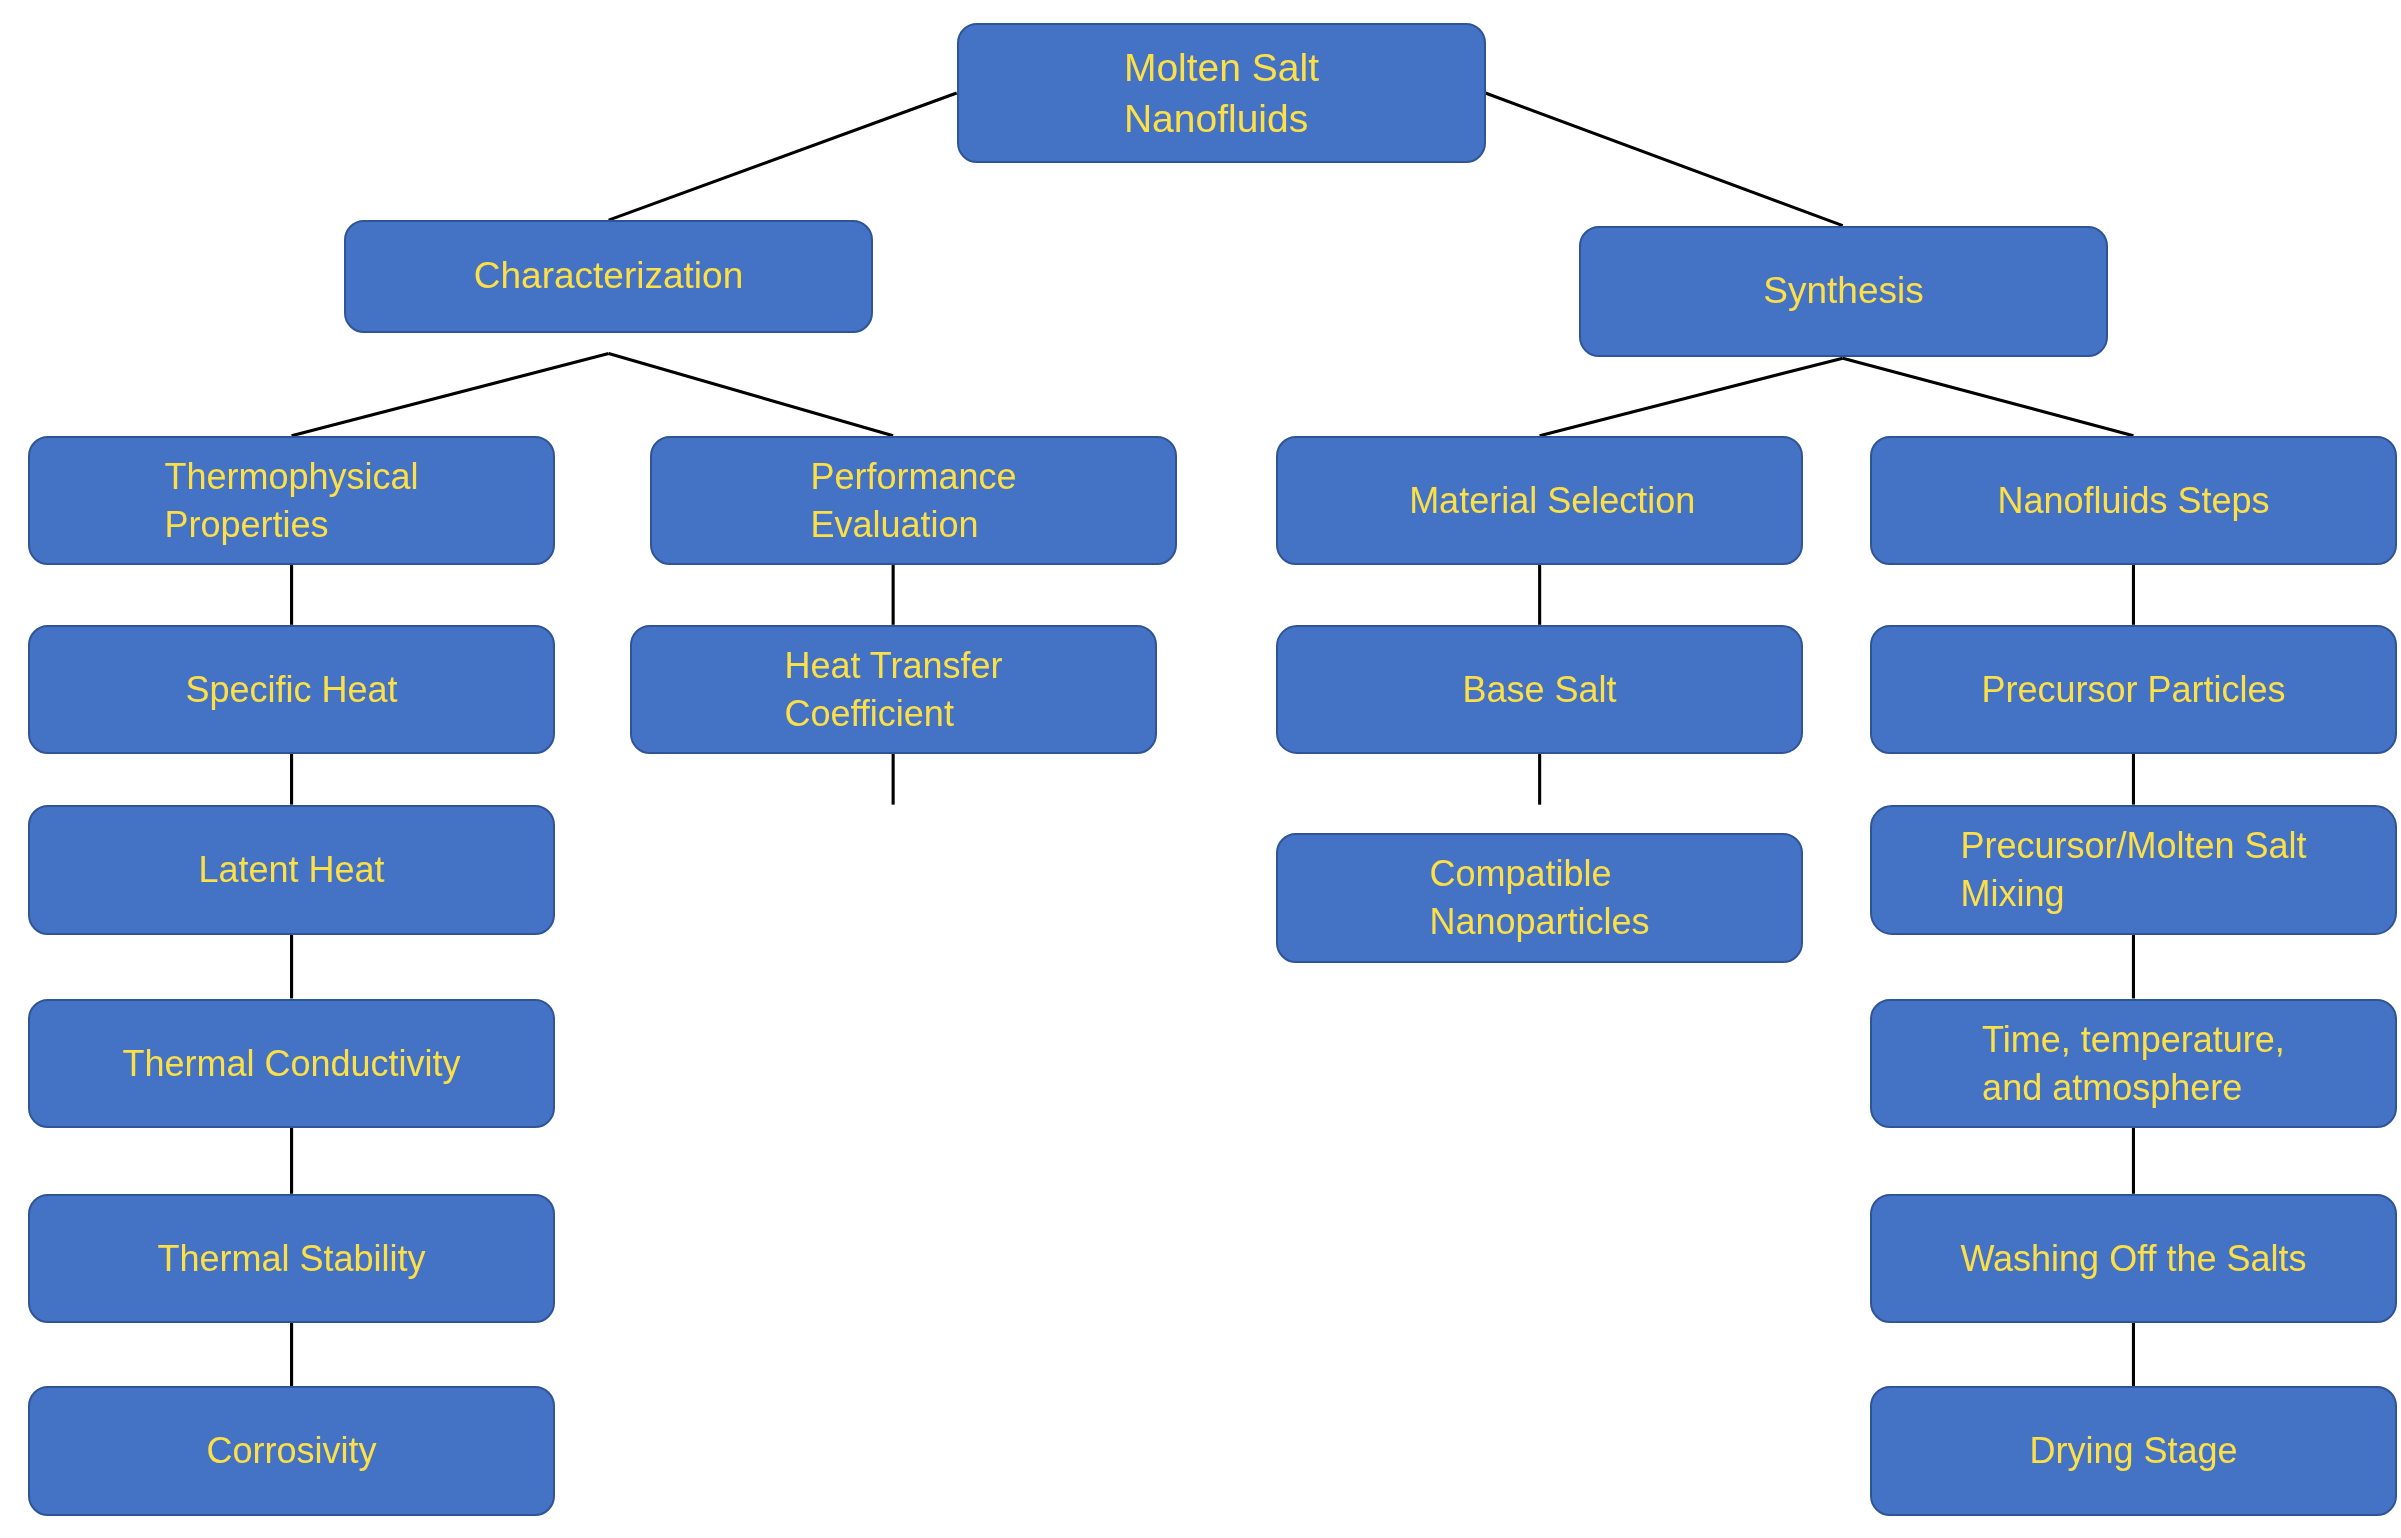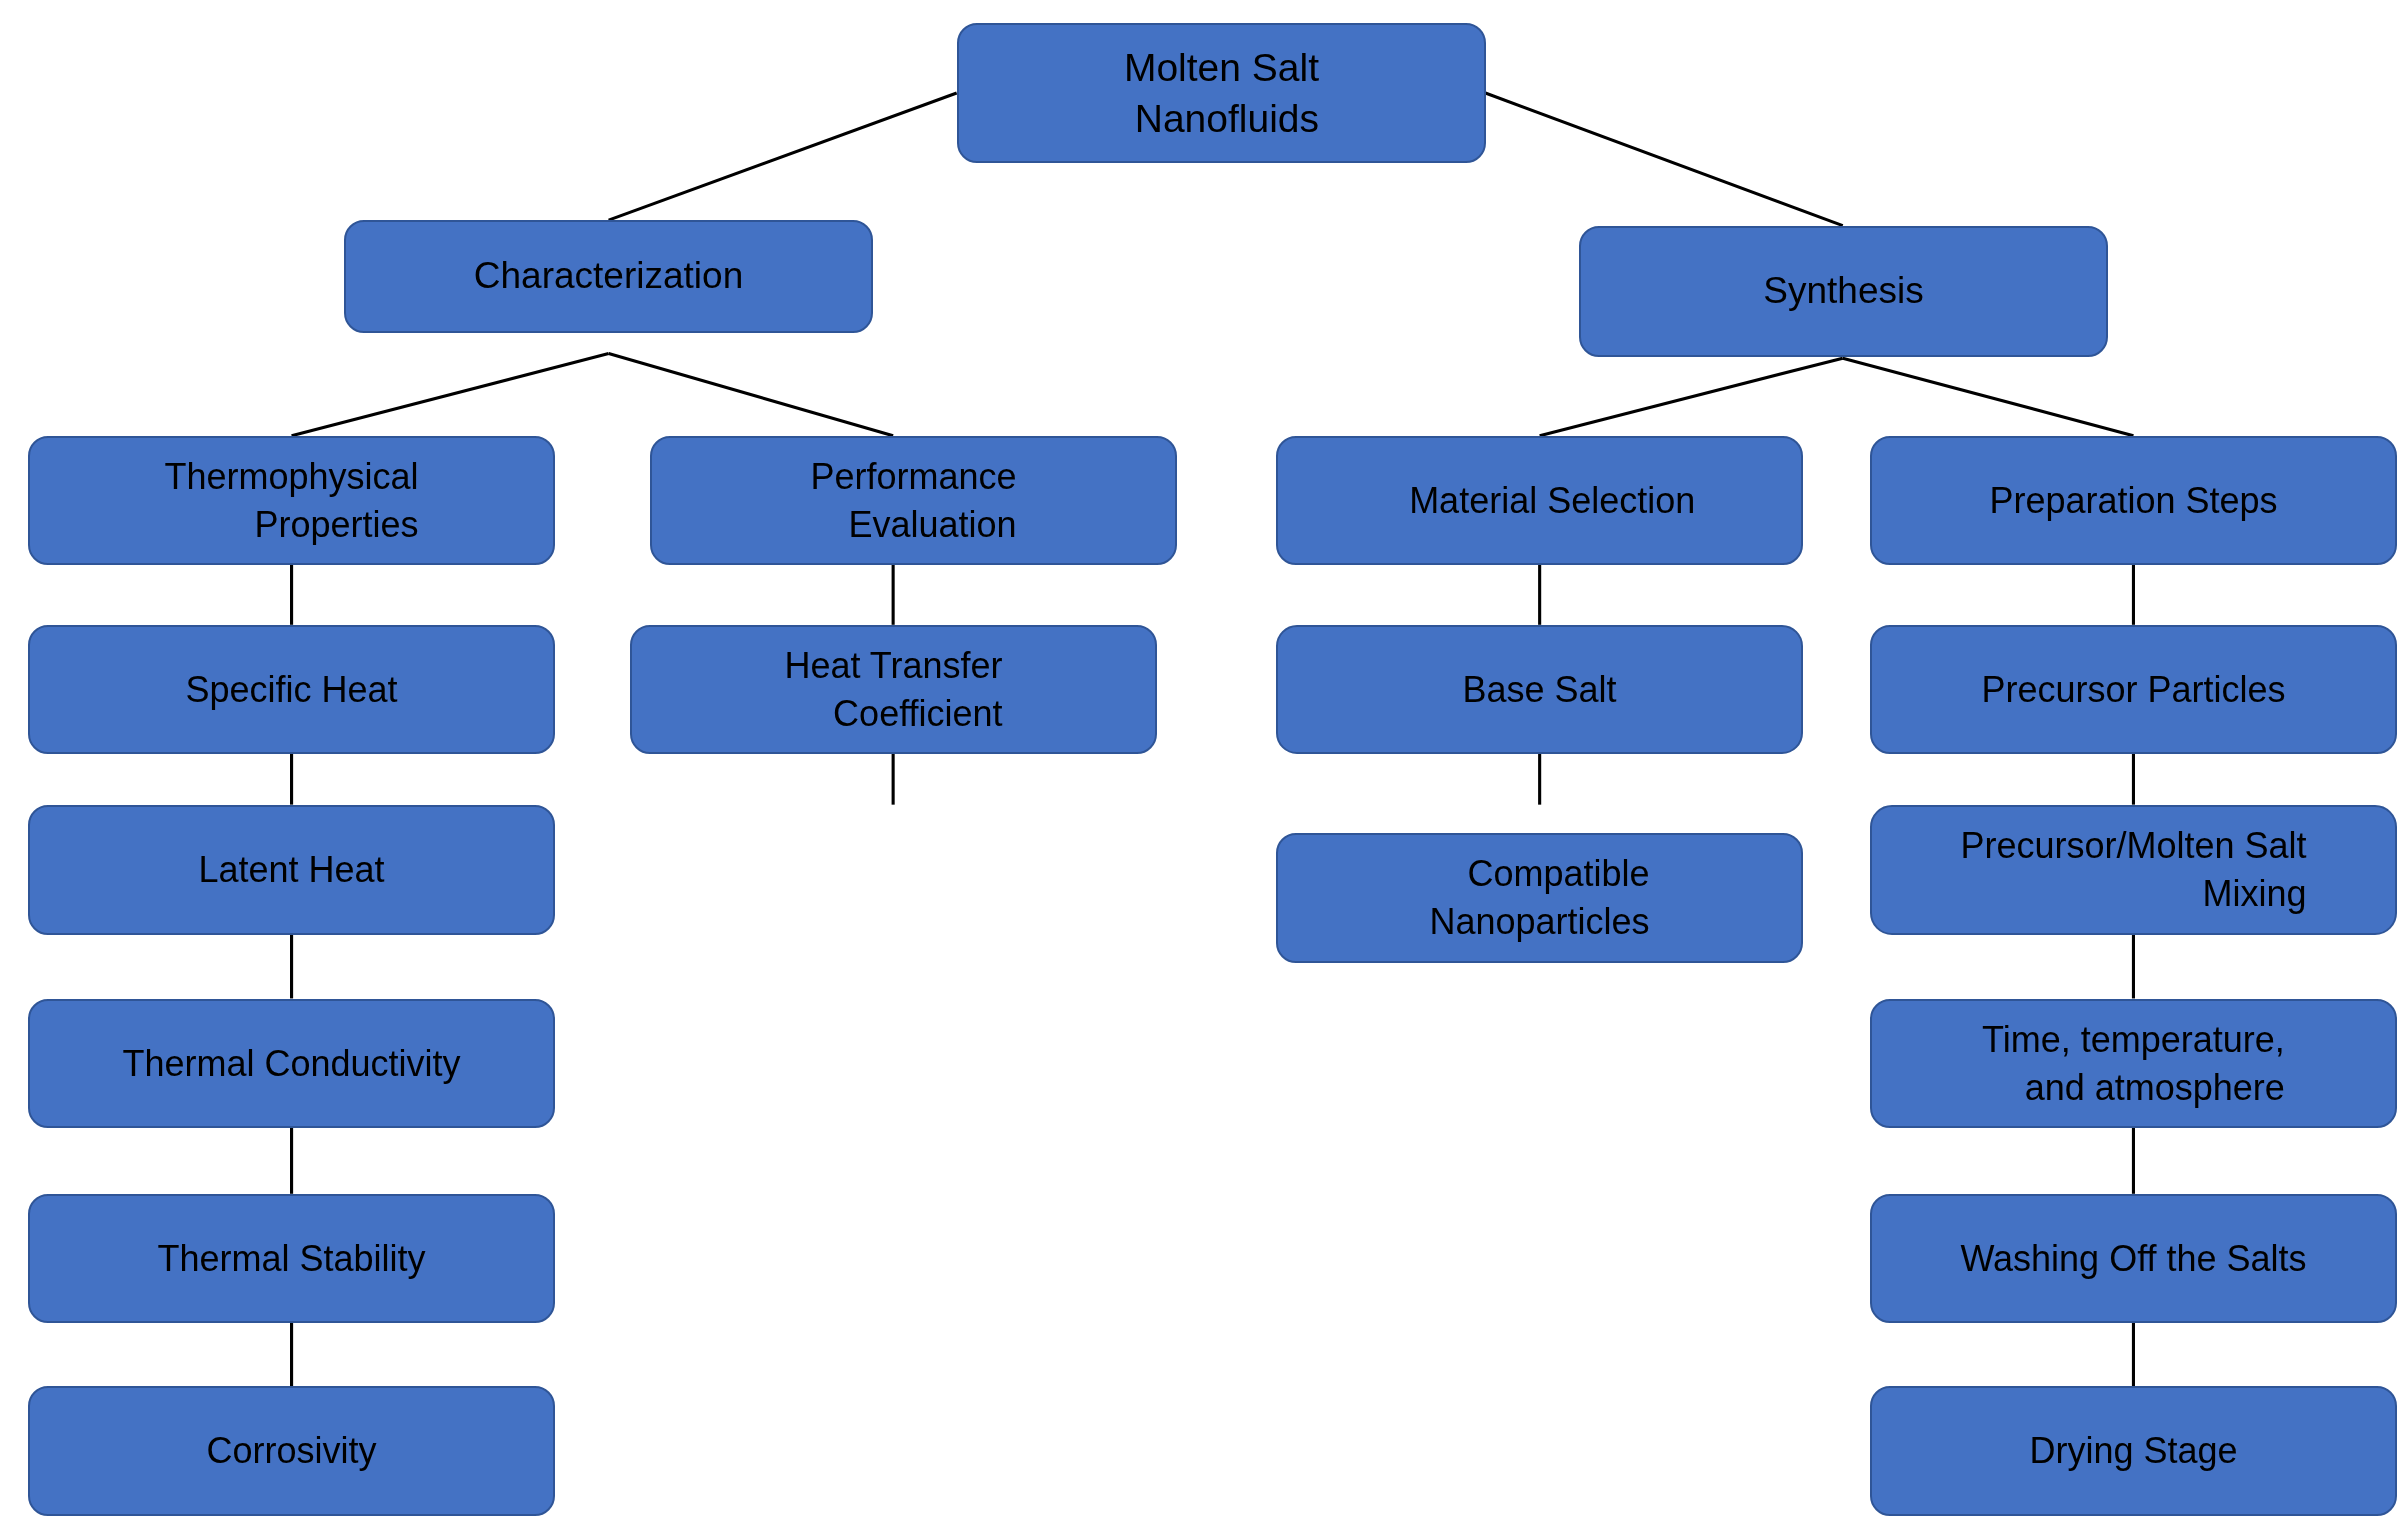--- a/index.html
+++ b/index.html
@@ -26,25 +26,25 @@
   .connectors line {
     stroke: #000000;
     stroke-width: 4;
   }
   .node {
     position: absolute;
     box-sizing: border-box;
     background: #4472C4;
     border: 2.3px solid #2F5597;
     border-radius: 20px;
-    color: #000000;
+    color: #fde047;
     display: flex;
     align-items: center;
     justify-content: center;
-    text-align: right;
+    text-align: left;
     white-space: pre-line;
     font-size: 36px;
     line-height: 1.32;
     padding: 6.2px 18.6px;
   }
   .node.lvl1 { font-size: 39px; }
   .node.lvl2 { font-size: 37px; }
 </style>
 </head>
 <body>
@@ -98,21 +98,21 @@
   <div class="node" style="left:630px; top:436px;  width:527px; height:129px;margin-left:20px;">Performance
 Evaluation</div>
   <div class="node" style="left:630px; top:625px;  width:527px; height:129px;">Heat Transfer
 Coefficient</div>
 
   <div class="node" style="left:1276px; top:436px;  width:527px; height:129px;padding-left:44px;">Material Selection</div>
   <div class="node" style="left:1276px; top:625px;  width:527px; height:129px;border-radius:21px;">Base Salt</div>
   <div class="node" style="left:1276px; top:805px; width:527px; height:130px;margin-top:28px;">Compatible
 Nanoparticles</div>
 
-  <div class="node" style="left:1870px; top:436px;  width:527px; height:129px;">Preparation Steps</div>
+  <div class="node" style="left:1870px; top:436px;  width:527px; height:129px;">Nanofluids Steps</div>
   <div class="node" style="left:1870px; top:625px;  width:527px; height:129px;">Precursor Particles</div>
   <div class="node" style="left:1870px; top:805px; width:527px; height:130px;border-radius:22px;">Precursor/Molten Salt
 Mixing</div>
   <div class="node" style="left:1870px; top:999px; width:527px; height:129px;">Time, temperature,
 and atmosphere</div>
   <div class="node" style="left:1870px; top:1194px; width:527px; height:129px;">Washing Off the Salts</div>
   <div class="node" style="left:1870px; top:1386px; width:527px; height:130px;">Drying Stage</div>
 
 </div>
 

